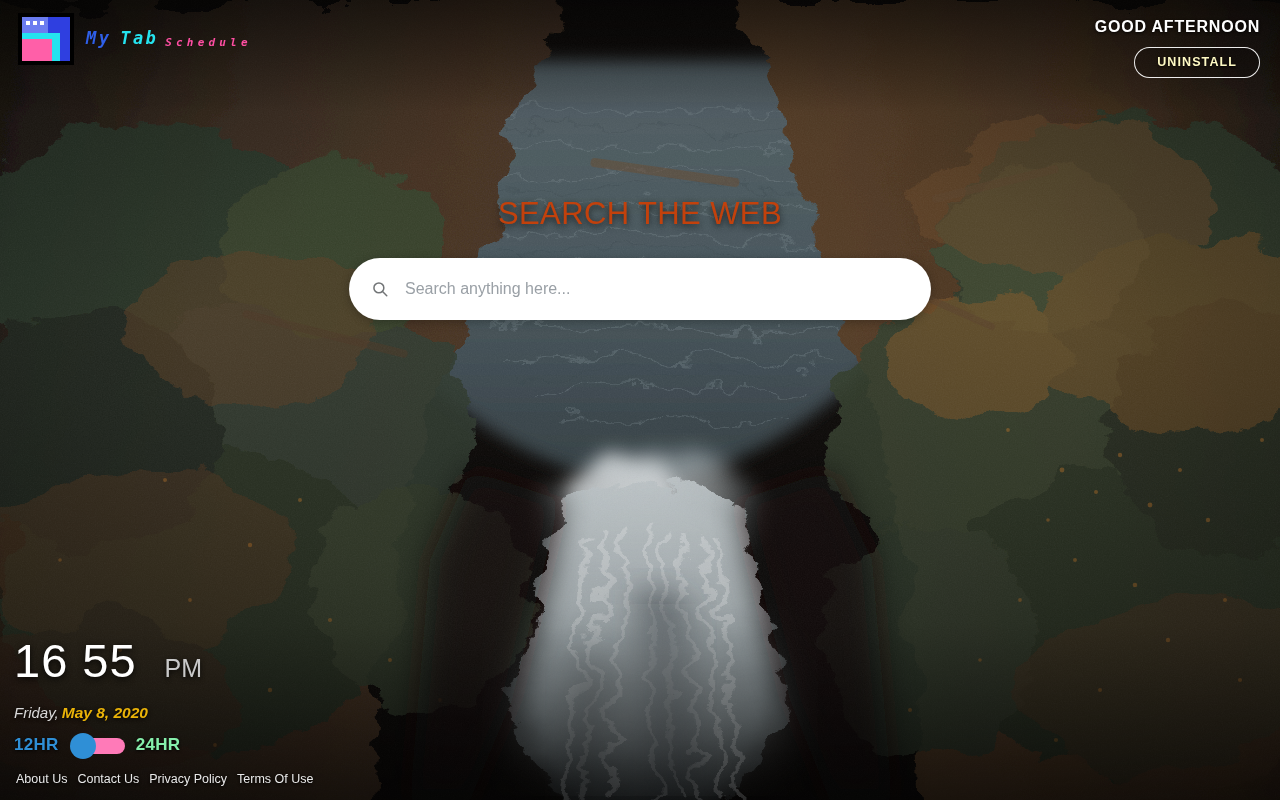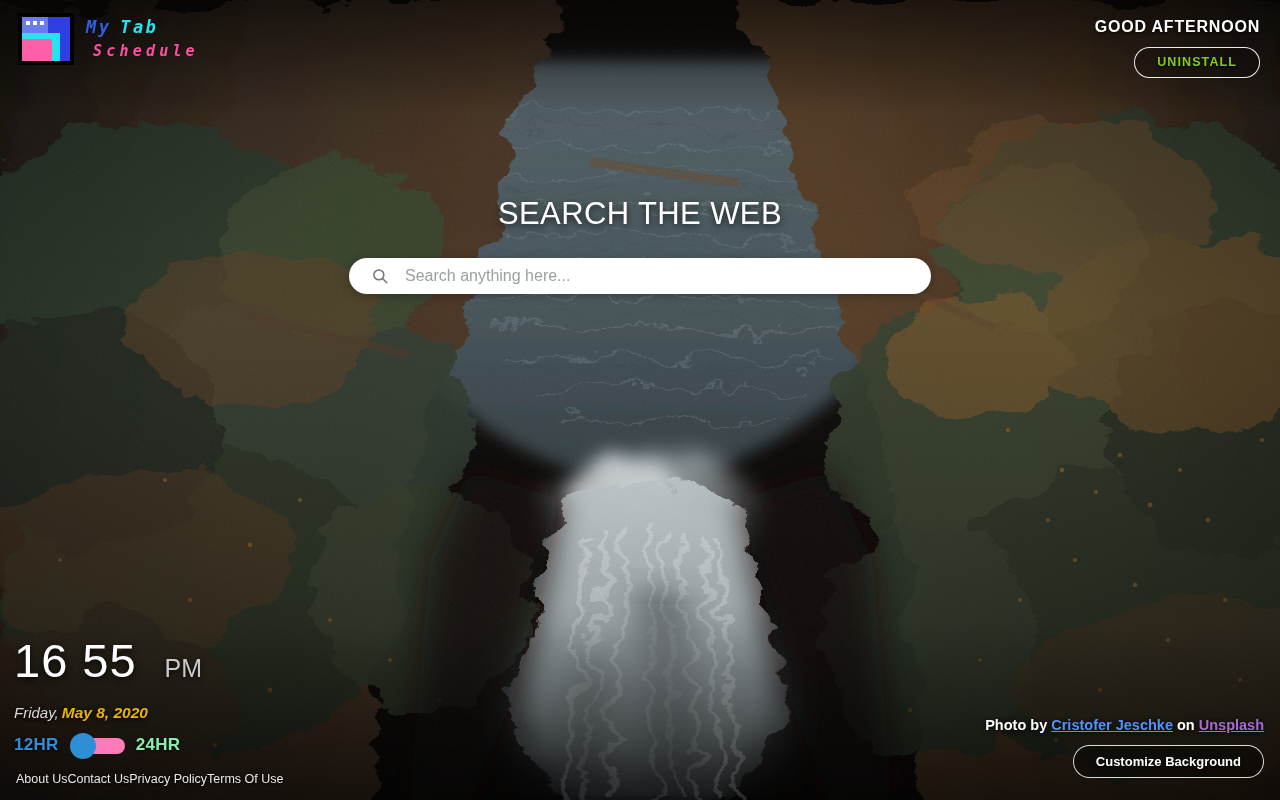--- a/index.html
+++ b/index.html
@@ -20,53 +20,53 @@
     background:
       radial-gradient(135% 115% at 50% 46%, rgba(0,0,0,0) 26%, rgba(0,0,0,.30) 56%, rgba(0,0,0,.72) 86%, rgba(0,0,0,.92) 100%),
       linear-gradient(to bottom, rgba(0,0,0,.55) 0%, rgba(0,0,0,.05) 14%, rgba(0,0,0,0) 40%, rgba(0,0,0,.18) 78%, rgba(0,0,0,.62) 100%);
   }
 
   .layer { position:absolute; inset:0; z-index:3; }
 
   
   .brand { position:absolute; left:18px; top:13px; display:flex; align-items:center; gap:12px; }
   .brand-mark { width:56px; height:52px; display:block; }
-  .brand-text { display:flex; flex-direction:column; line-height:1;justify-content:space-between; }
+  .brand-text { display:flex; flex-direction:row; line-height:1;justify-content:space-between; }
   .brand-line1 { font-size:17px; }
-  .brand-line2 { font-size:15px; margin-top:7px; padding-left:7px; }
+  .brand-line2 { font-size:11px; margin-top:7px; padding-left:7px; }
   .bw {
     font-family:"DejaVu Sans Mono", monospace;
     font-style:italic; font-weight:700; letter-spacing:2.4px;
   }
   .bw-my { color:#2f5fe8; }
   .bw-tab { color:#25e3ef; }
   .bw-sched { color:#ff4fa3; letter-spacing:4.2px; }
 
   .greet-wrap { position:absolute; right:20px; top:18px; text-align:right;margin-left:36px; }
   .greeting {
     color:#ffffff; font-size:16px; font-weight:700; letter-spacing:.8px;
     text-shadow:0 1px 3px rgba(0,0,0,.9);
   }
   .btn-outline {
     display:inline-block; margin-top:11px;
     border:1px solid rgba(255,255,255,.92); border-radius:999px;
-    background:rgba(0,0,0,.18); color:#84cc16;
+    background:rgba(0,0,0,.18); color:#fef9c3;
     font-size:12.5px; font-weight:700; letter-spacing:1.1px;
     padding:8px 22px; cursor:pointer; line-height:1;
     text-shadow:0 1px 2px rgba(0,0,0,.8);
   }
 
   
   .search-block { position:absolute; left:0; right:0; top:196px; text-align:center; }
   .search-title {
-    color:#ffffff; font-size:31px; font-weight:400; letter-spacing:.4px;
+    color:#c2410c; font-size:31px; font-weight:400; letter-spacing:.4px;
     text-shadow:0 2px 7px rgba(0,0,0,.75);
   }
   .search-bar {
-    width:582px; height:36px; margin:26px auto 0;
+    width:582px; height:62px; margin:26px auto 0;
     background:#ffffff; border-radius:999px;
     display:flex; align-items:center; padding:0 22px;
     box-shadow:0 2px 10px rgba(0,0,0,.28);
   }
   .search-icon { flex:0 0 auto; width:18px; height:18px; margin-right:16px; opacity:.72; }
   .search-input {
     flex:1 1 auto; border:0; outline:0; background:transparent;
     font-family:"Liberation Sans", sans-serif; font-size:16px; color:#202124;
   }
   .search-input::placeholder { color:#9aa0a6; }
@@ -98,21 +98,21 @@
   .tg-track {
     position:absolute; left:9px; top:2px; width:46px; height:16px;
     background:#ff7ab8; border-radius:999px;
   }
   .tg-knob {
     position:absolute; left:0; top:-3px; width:26px; height:26px;
     background:#2f8fd6; border-radius:50%;
   }
 
   
-  .footer-links { position:absolute; left:16px; bottom:14px; display:flex; }
+  .footer-links { position:absolute; left:16px; bottom:14px; display:flex; gap:10px; }
   .footer-links a {
     color:#e9e9e9; font-size:12.5px; text-decoration:none;
     text-shadow:0 1px 3px rgba(0,0,0,.9);
   }
 
   
   .credit-block { position:absolute; right:16px; bottom:22px; text-align:right; }
   .credit-line {
     color:#ffffff; font-size:14.5px; font-weight:700;
     text-shadow:0 1px 4px rgba(0,0,0,.95);
@@ -402,23 +402,14 @@
     </div>
   </div>
 
   <div class="footer-links">
     <a href="#">About Us</a>
     <a href="#">Contact Us</a>
     <a href="#">Privacy Policy</a>
     <a href="#">Terms Of Use</a>
   </div>
 
-  <div class="credit-block">
-    <div class="credit-line">
-      <span>Photo by</span>
-      <a href="#" class="credit-author">Cristofer Jeschke</a>
-      <span>on</span>
-      <a href="#" class="credit-source">Unsplash</a>
-    </div>
-    <button class="btn-customize">Customize Background</button>
-  </div>
 
 </div>
 
 </body></html>

